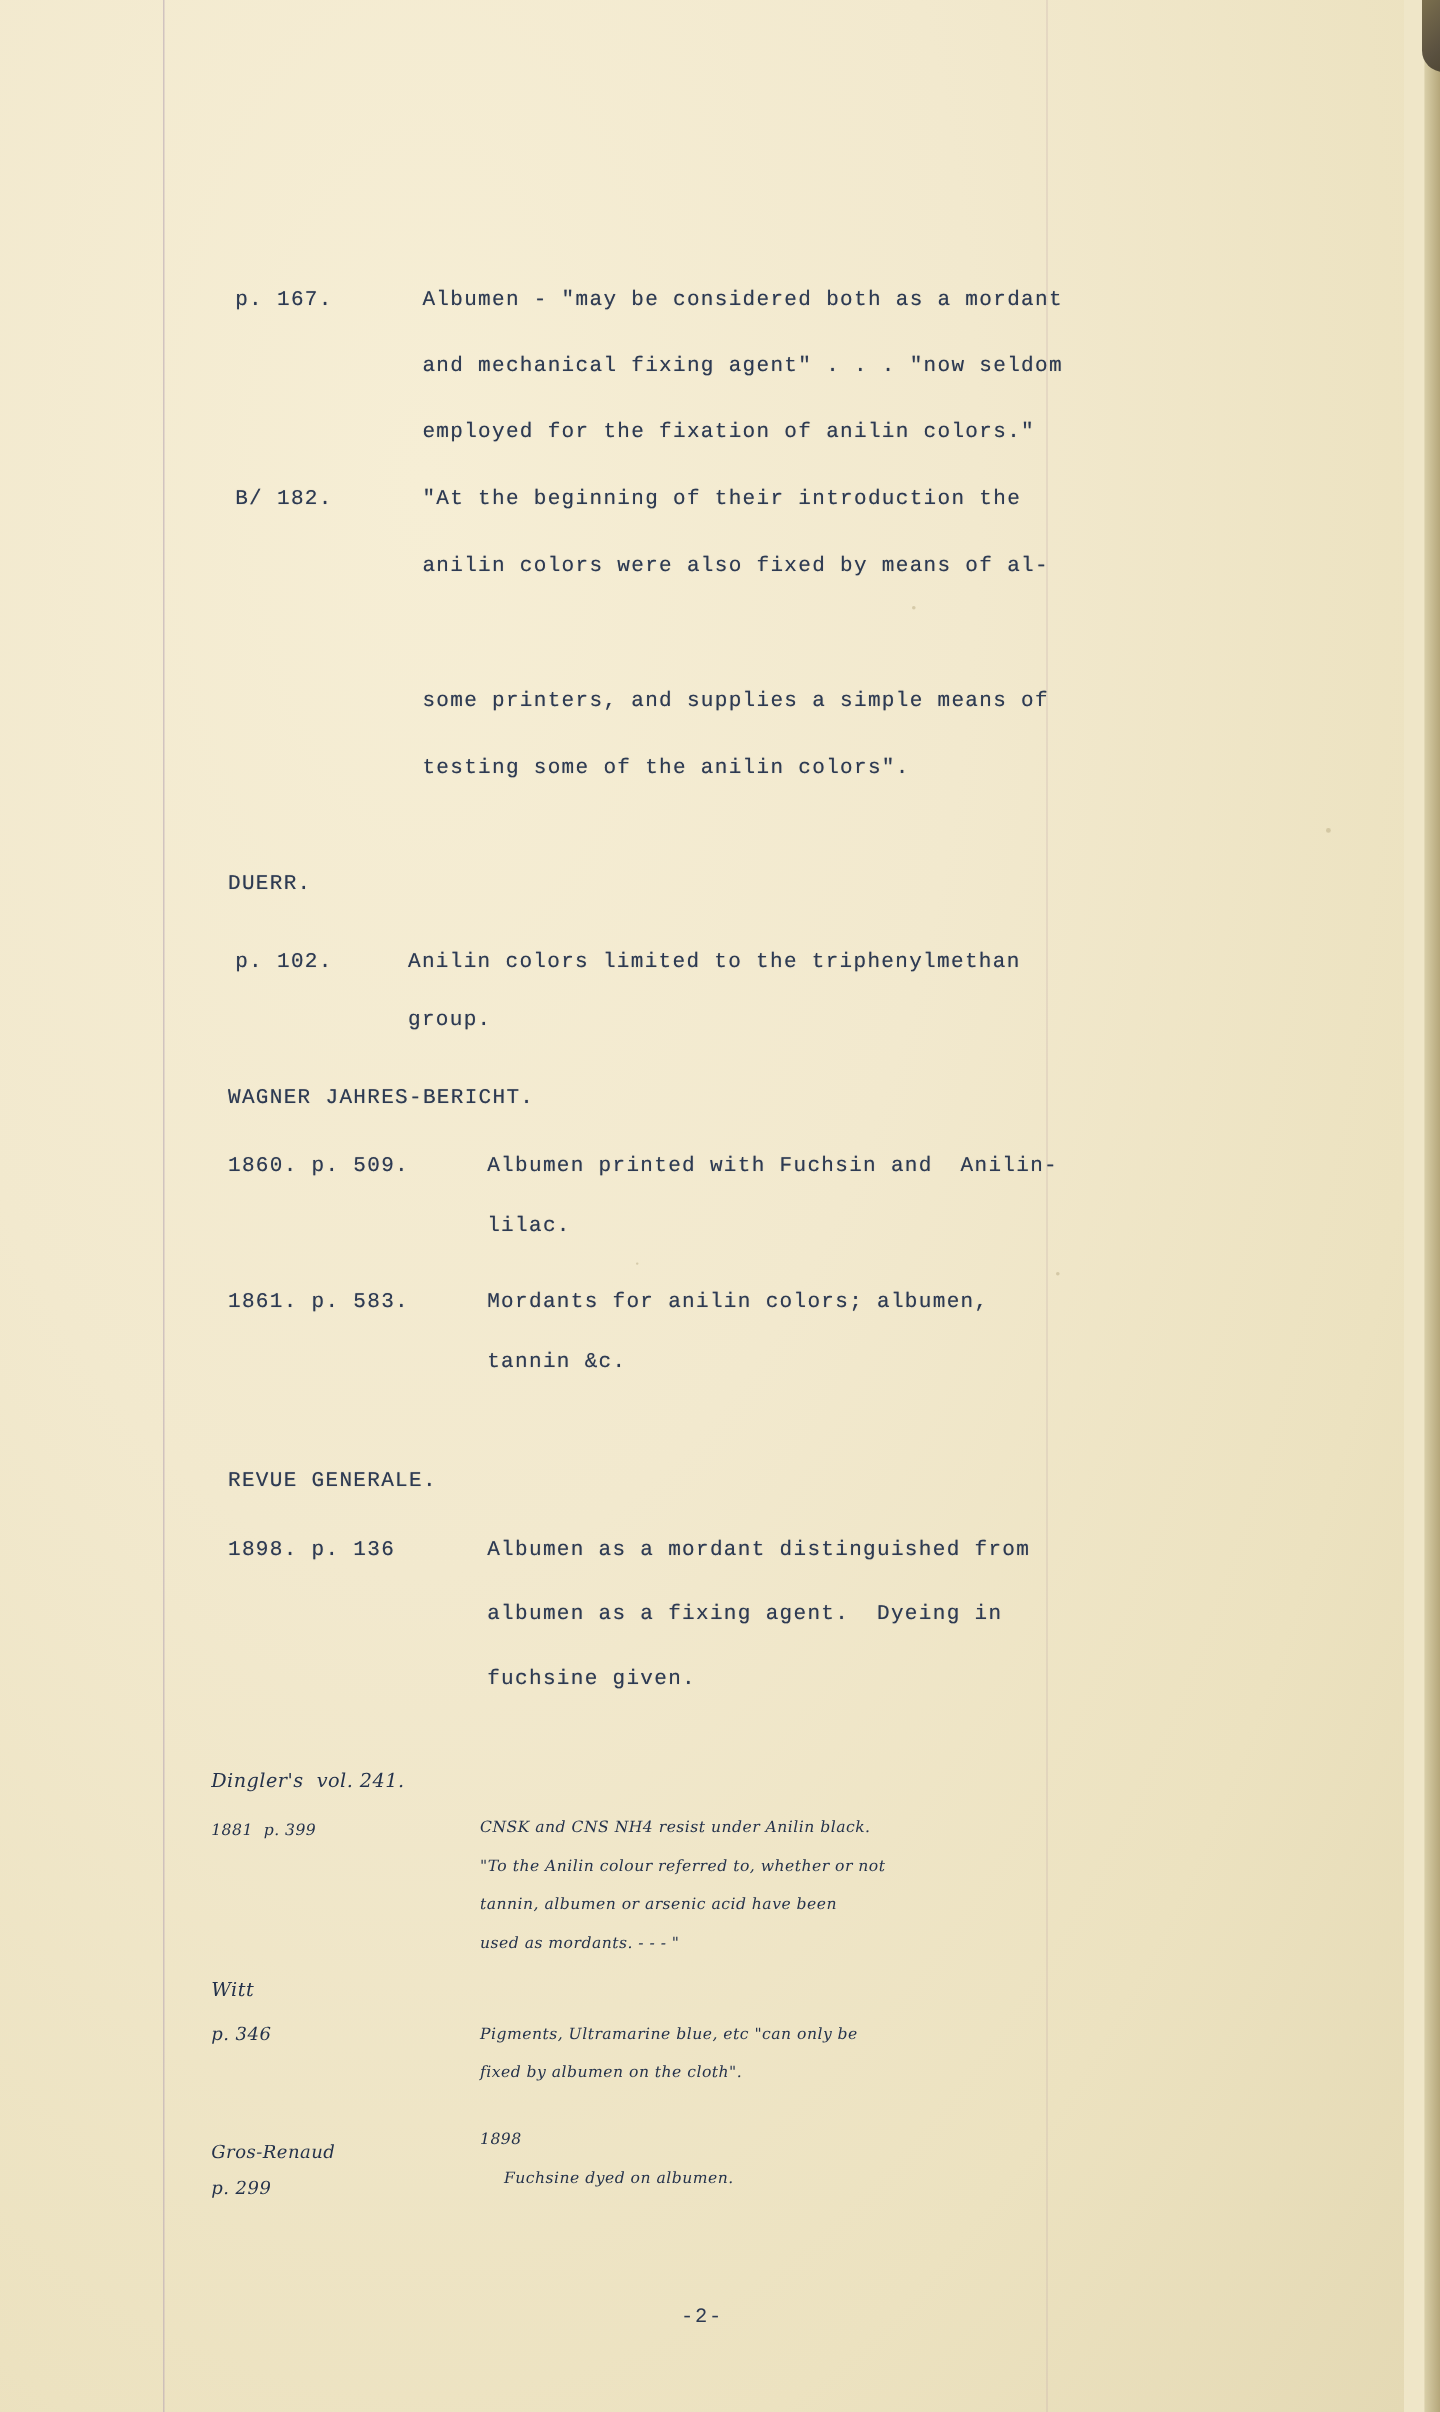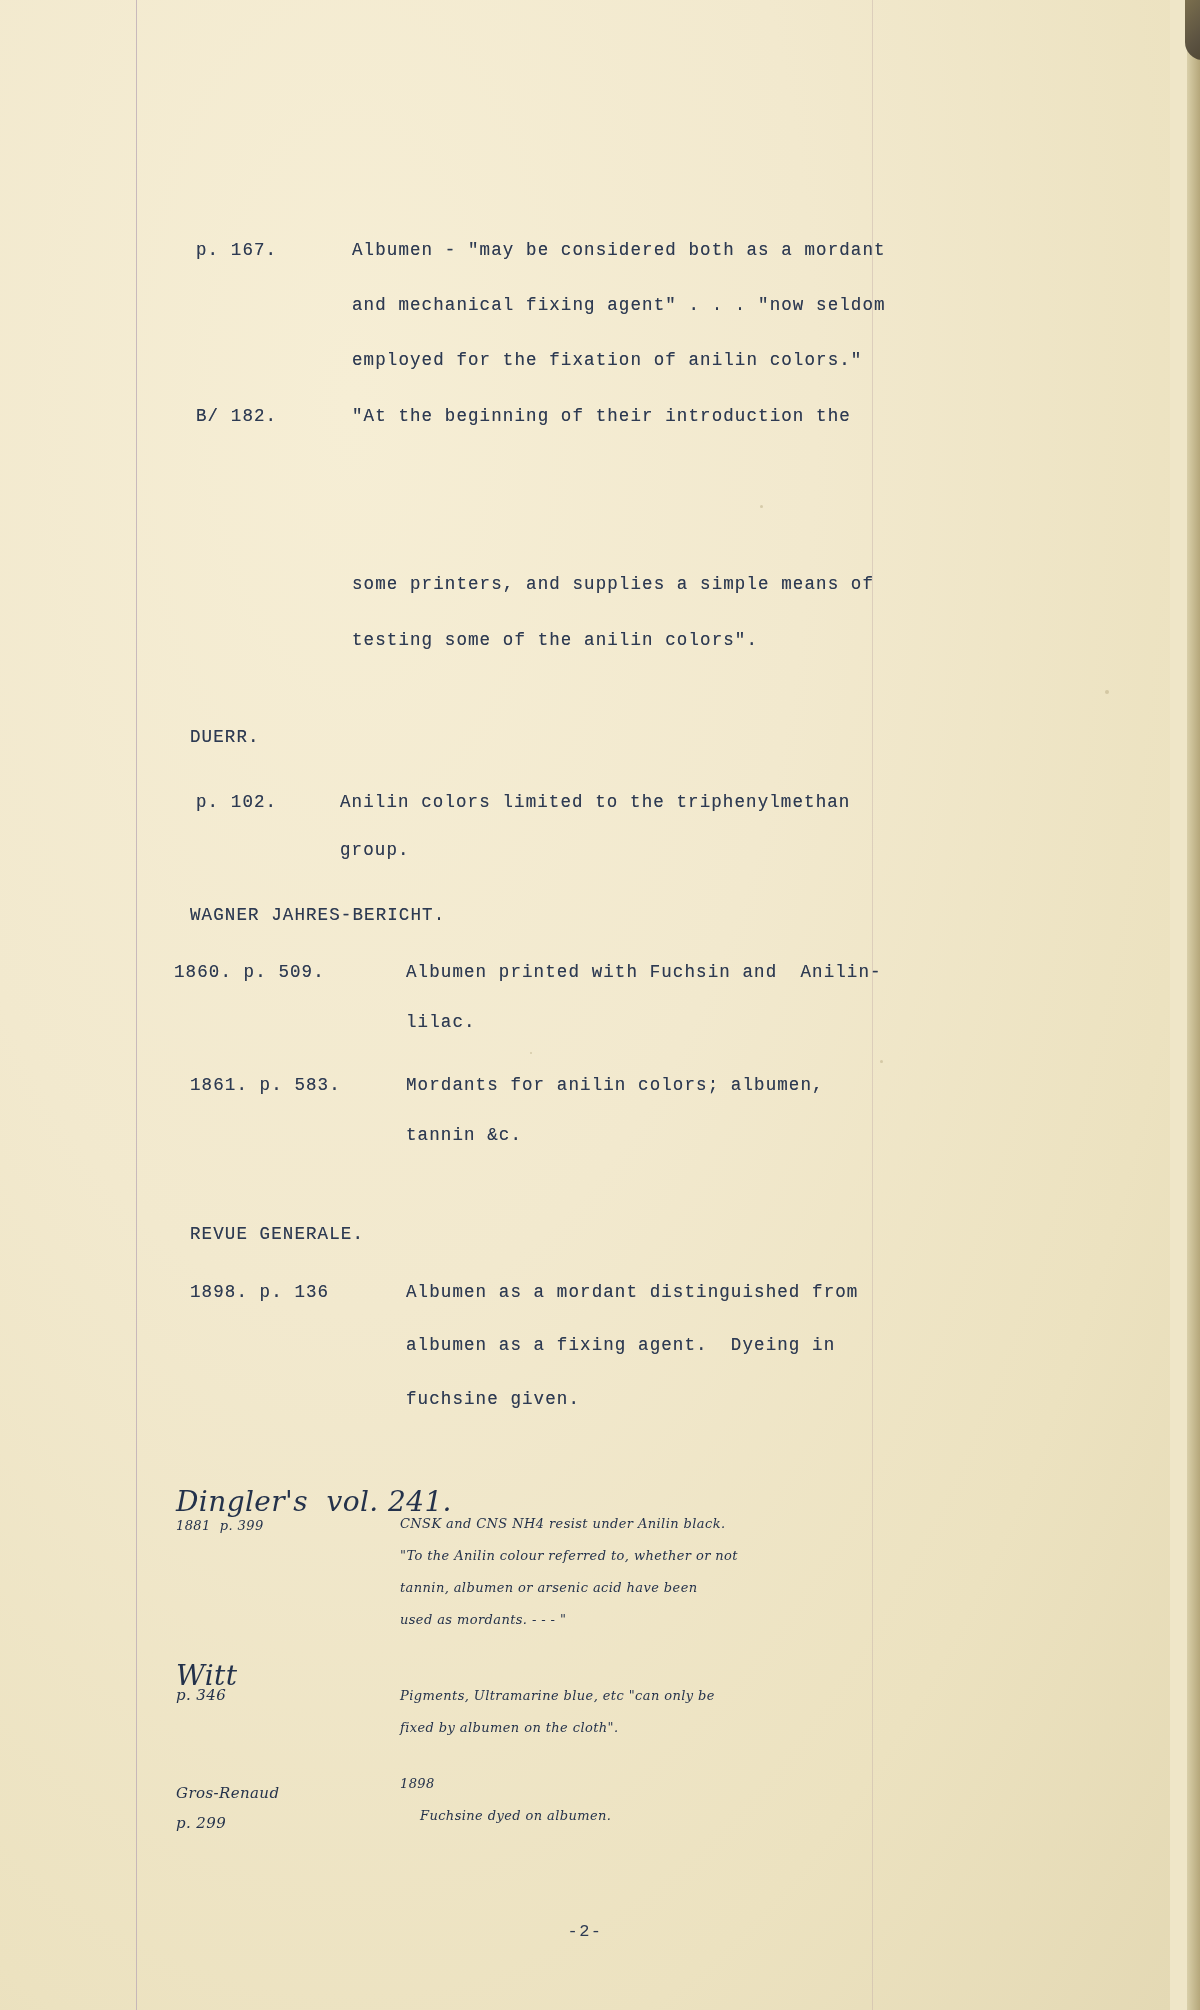--- a/index.html
+++ b/index.html
@@ -79,21 +79,21 @@
   .hand {
     position: absolute;
     color: #24324b;
     font-family: "DejaVu Serif", serif;
     font-style: italic;
     font-size: 13px;
     letter-spacing: 0.4px;
     white-space: pre;
   }
   .hand.small { font-size: 15px; }
-  .hand.head { font-size: 28px; margin-top: 11px; }
+  .hand.head { font-size: 16px; }
 
   .pagenum {
     position: absolute;
     left: 0; right: 0;
     text-align: center;
     color: #2d3a52;
     font-family: "Liberation Mono", monospace;
     font-size: 17px;
     letter-spacing: 1.5px;
   }
@@ -113,30 +113,31 @@
   <div class="speck" style="left:530px; top:1052px; width:2px; height:2px;"></div>
   <div class="speck" style="left:1105px; top:690px; width:4px; height:4px;"></div>
 
   <div class="typed tl" style="left:196px; top:228px;">p. 167.</div>
   <div class="typed tl" style="left:352px; top:228px;">Albumen - "may be considered both as a mordant</div>
   <div class="typed tl" style="left:352px; top:283px;">and mechanical fixing agent" . . . "now seldom</div>
   <div class="typed tl" style="left:352px; top:338px;">employed for the fixation of anilin colors."</div>
 
   <div class="typed tl" style="left:196px; top:394px;">B/ 182.</div>
   <div class="typed tl" style="left:352px; top:394px;">"At the beginning of their introduction the</div>
+  <div class="typed tl" style="left:352px; top:450px;">anilin colors were also fixed by means of al-</div>
   <div class="typed tl" style="left:352px; top:562px;">some printers, and supplies a simple means of</div>
   <div class="typed tl" style="left:352px; top:618px;">testing some of the anilin colors".</div>
 
   <div class="typed tl" style="left:190px; top:715px;">DUERR.</div>
   <div class="typed tl" style="left:196px; top:780px;">p. 102.</div>
   <div class="typed tl" style="left:340px; top:780px;">Anilin colors limited to the triphenylmethan</div>
   <div class="typed tl" style="left:340px; top:828px;">group.</div>
 
   <div class="typed tl" style="left:190px; top:893px;">WAGNER JAHRES-BERICHT.</div>
-  <div class="typed tl" style="left:174px; top:950px;">1860. p. 509.</div>
+  <div class="typed tl" style="left:190px; top:950px;">1860. p. 509.</div>
   <div class="typed tl" style="left:406px; top:950px;">Albumen printed with Fuchsin and  Anilin-</div>
   <div class="typed tl" style="left:406px; top:1000px;">lilac.</div>
   <div class="typed tl" style="left:190px; top:1063px;">1861. p. 583.</div>
   <div class="typed tl" style="left:406px; top:1063px;">Mordants for anilin colors; albumen,</div>
   <div class="typed tl" style="left:406px; top:1113px;">tannin &amp;c.</div>
 
   <div class="typed tl" style="left:190px; top:1212px;">REVUE GENERALE.</div>
   <div class="typed tl" style="left:190px; top:1270px;">1898. p. 136</div>
   <div class="typed tl" style="left:406px; top:1323px;">albumen as a fixing agent.  Dyeing in</div>
   <div class="typed tl" style="left:406px; top:1270px;">Albumen as a mordant distinguished from</div>

